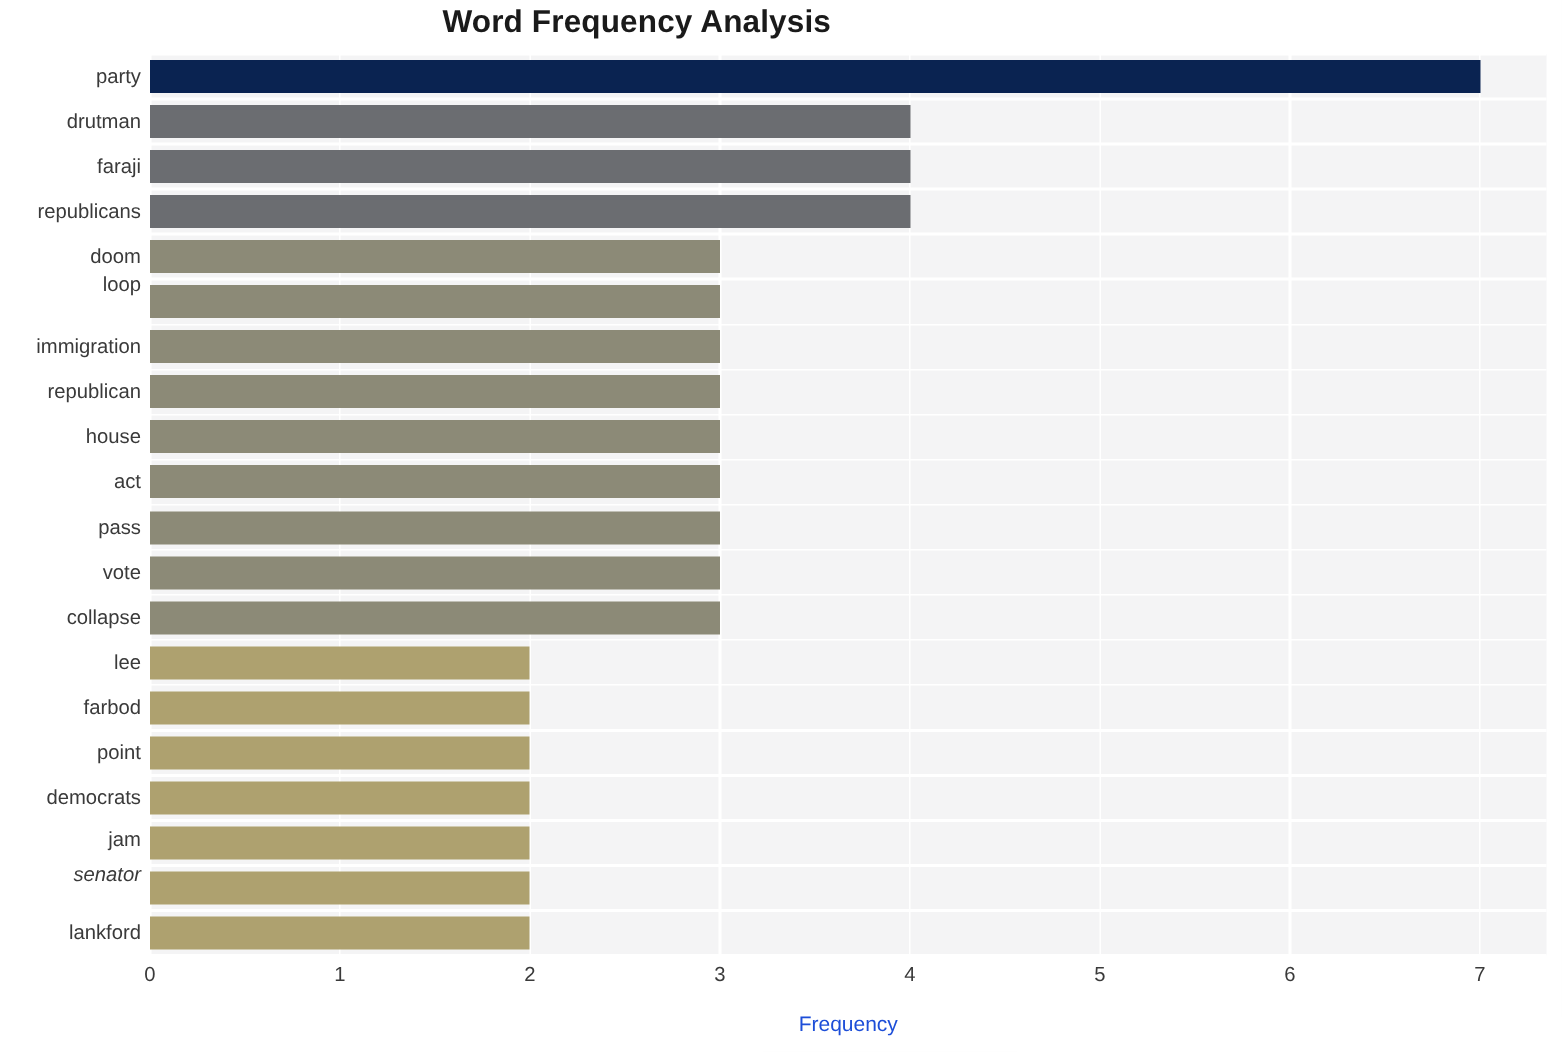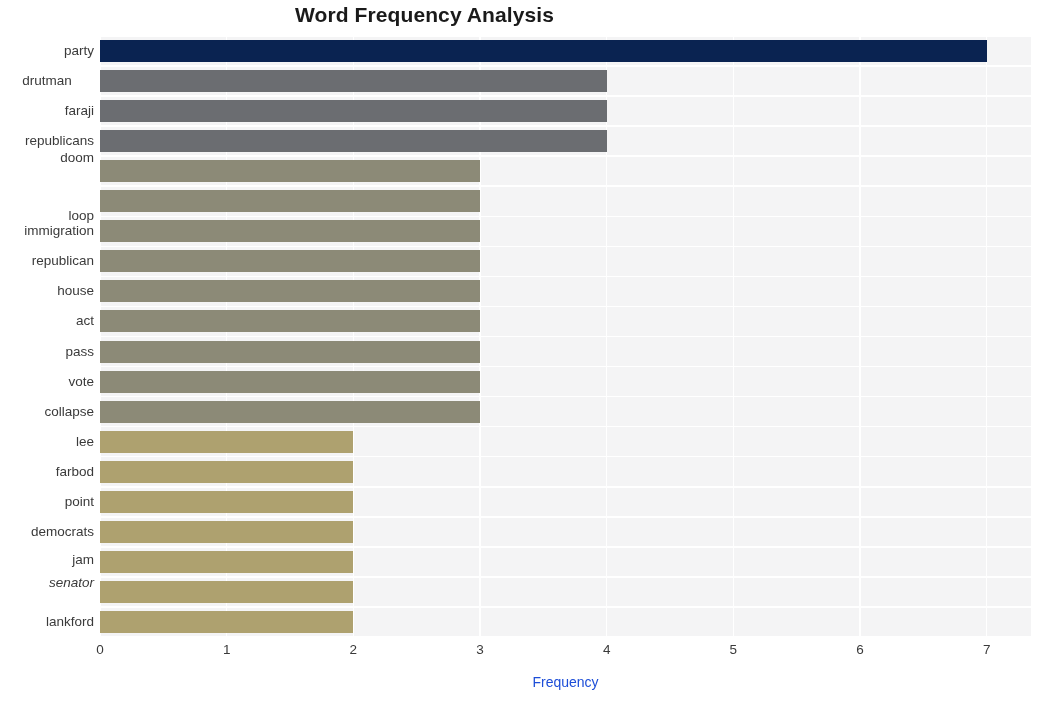--- a/index.html
+++ b/index.html
@@ -178,25 +178,25 @@
         <div class="bar" title="point: 2" style="width: 253.333px; top: 454.775px; background: rgb(174, 161, 111);"></div>
         <div class="bar" title="democrats: 2" style="width: 253.333px; top: 484.825px; background: rgb(174, 161, 111);"></div>
         <div class="bar" title="senator: 2" style="width: 253.333px; top: 514.875px; background: rgb(174, 161, 111);"></div>
         <div class="bar" title="jam: 2" style="width: 253.333px; top: 544.925px; background: rgb(174, 161, 111);"></div>
         <div class="bar" title="lankford: 2" style="width: 253.333px; top: 574.975px; background: rgb(174, 161, 111);"></div>
       </div>
   </div>
 
   <div id="y-axis-labels">
       <div class="y-tick-label" style="top: 8.025px;">party</div>
-      <div class="y-tick-label" style="top: 38.075px; text-align: center;">drutman</div>
+      <div class="y-tick-label" style="top: 38.075px;">drutman</div>
       <div class="y-tick-label" style="top: 68.125px;">faraji</div>
       <div class="y-tick-label" style="top: 98.175px;">republicans</div>
-      <div class="y-tick-label" style="top: 115px;">doom</div>
-      <div class="y-tick-label" style="top: 173px;">loop</div>
+      <div class="y-tick-label" style="top: 128px;">doom</div>
+      <div class="y-tick-label" style="top: 147px;">loop</div>
       <div class="y-tick-label" style="top: 188.325px; margin-left: 30px;">immigration</div>
       <div class="y-tick-label" style="top: 218.375px;">republican</div>
       <div class="y-tick-label" style="top: 248.425px;">house</div>
       <div class="y-tick-label" style="top: 278.475px;">act</div>
       <div class="y-tick-label" style="top: 308.525px;">pass</div>
       <div class="y-tick-label" style="top: 338.575px;">vote</div>
       <div class="y-tick-label" style="top: 368.625px;">collapse</div>
       <div class="y-tick-label" style="top: 398.675px;">lee</div>
       <div class="y-tick-label" style="top: 428.725px;">farbod</div>
       <div class="y-tick-label" style="top: 458.775px;">point</div>

